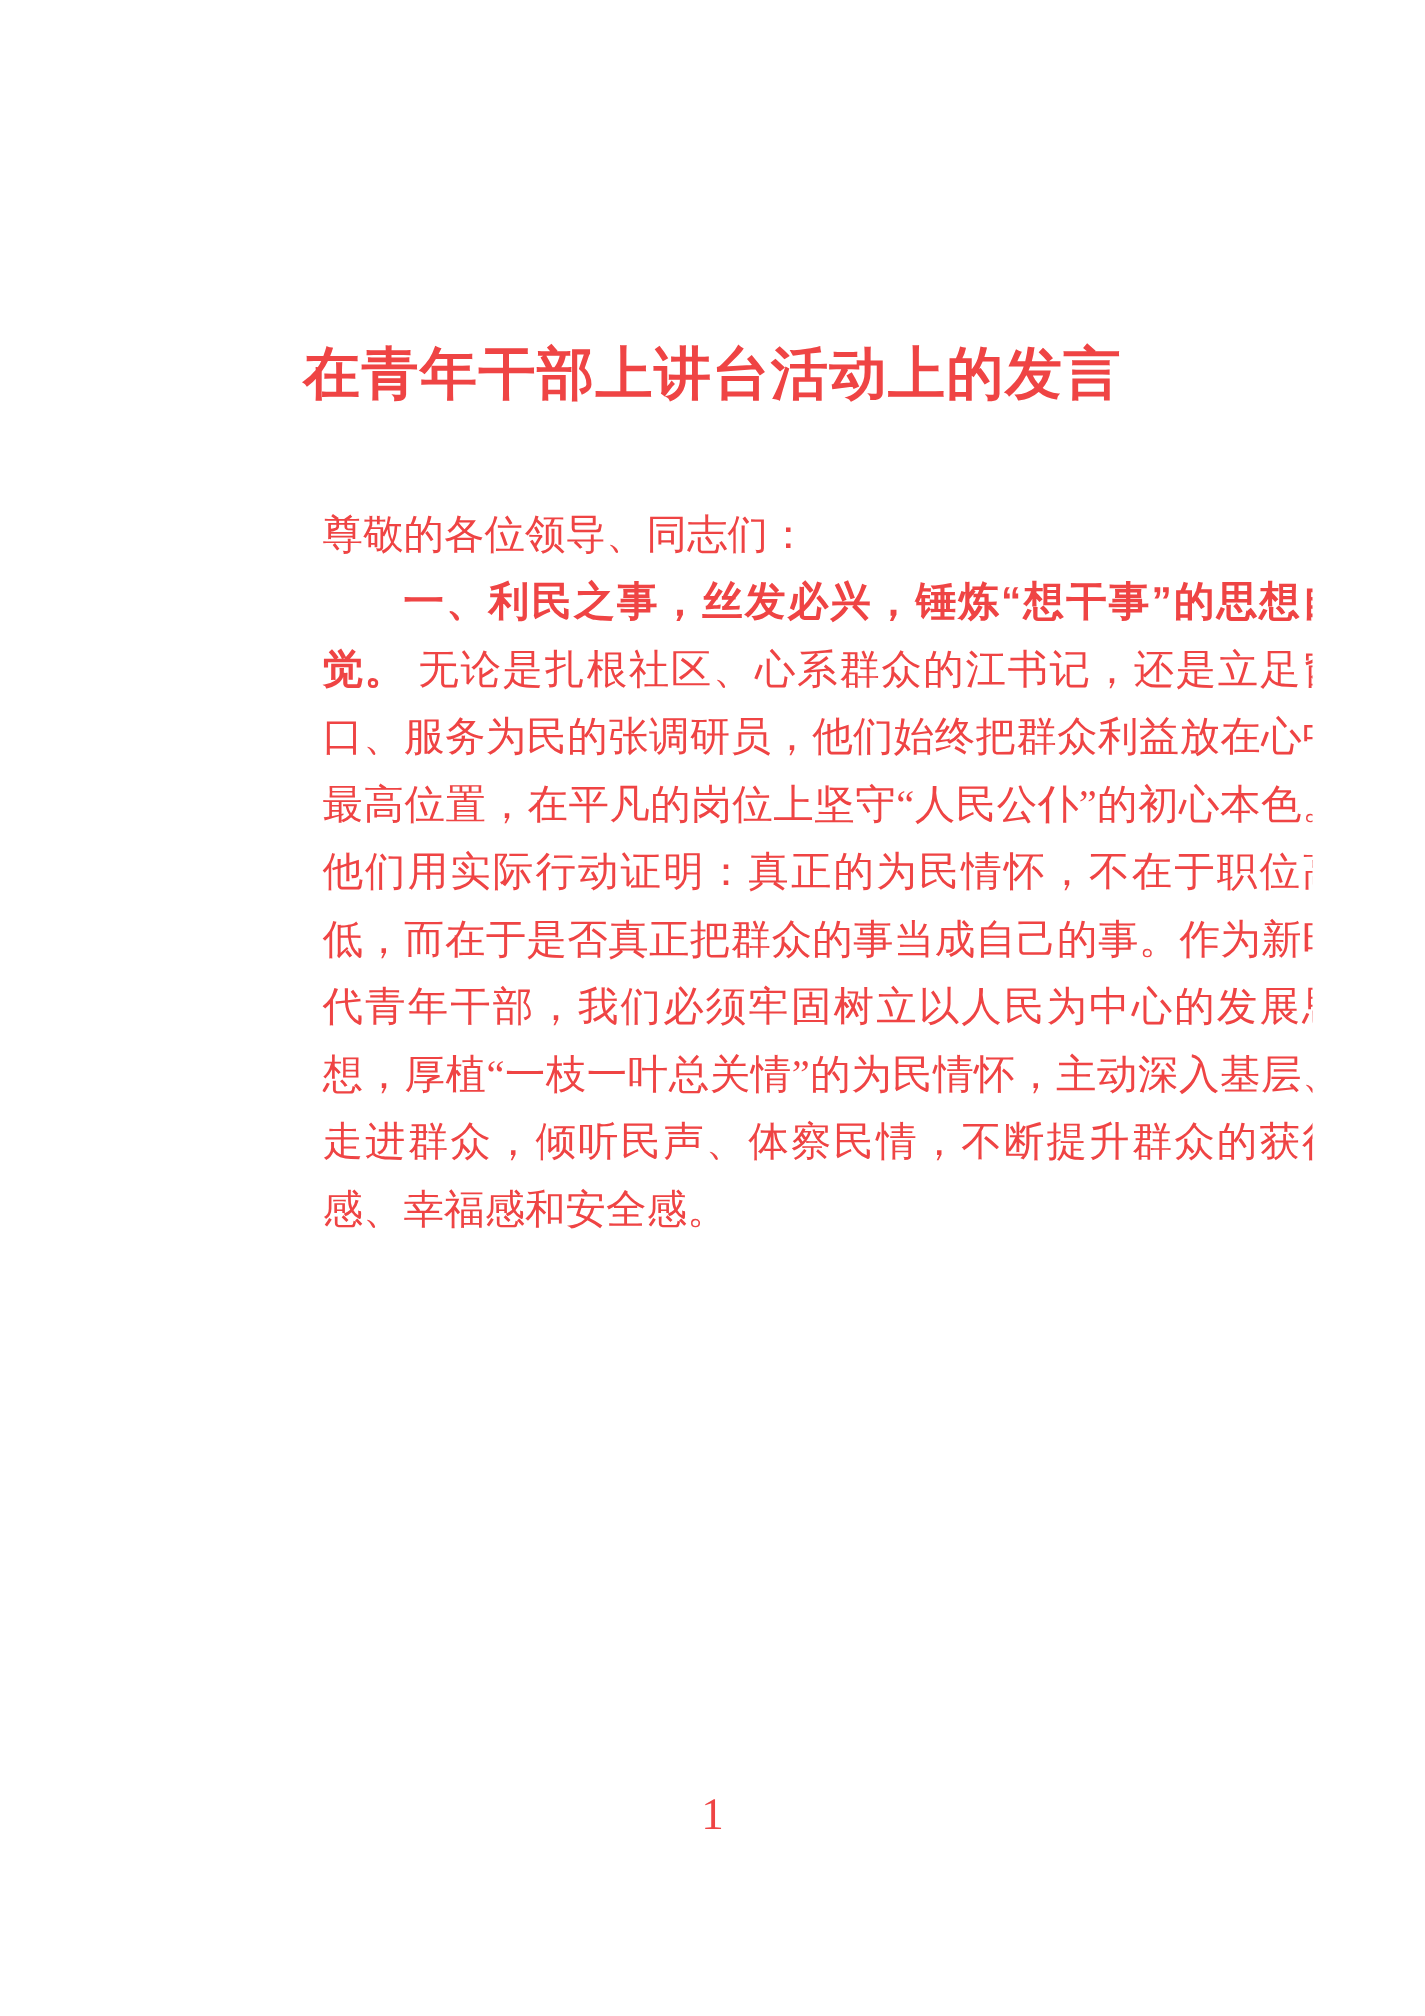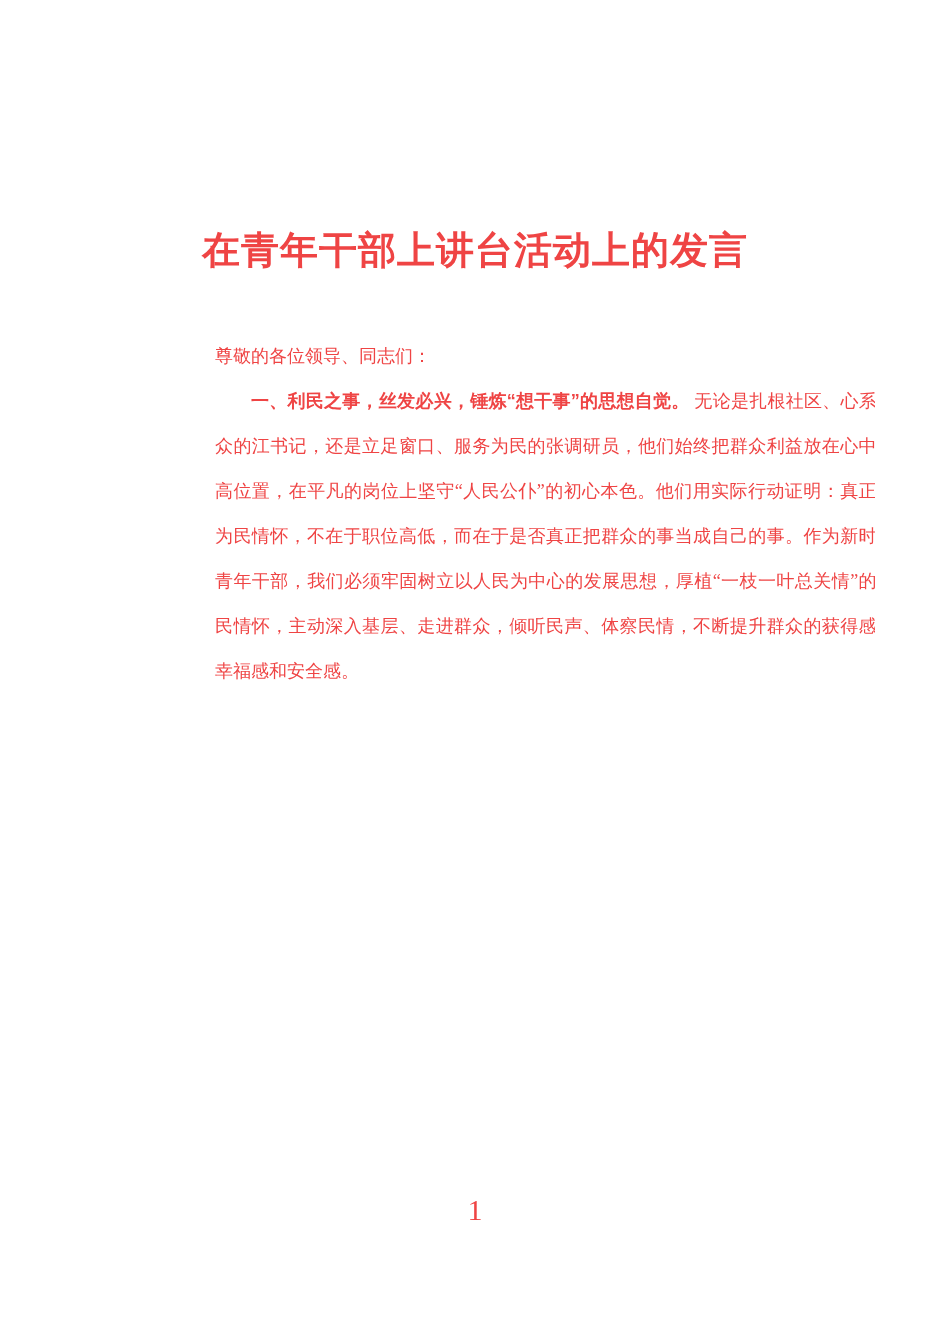--- a/index.html
+++ b/index.html
@@ -28,21 +28,21 @@
     letter-spacing: 1px;
     line-height: 50px;
     font-family: "Liberation Serif", "DejaVu Serif", serif;
   }
   .doc-body {
     position: absolute;
     top: 322px;
     left: 140px;
     width: 680px;
     height: 858px;
-    font-size: 18px;
+    font-size: 27px;
     line-height: 45px;
     text-align: justify;
     letter-spacing: 0px;
     overflow: hidden;
   }
   .doc-body p {
     margin: 0;
     padding: 0;
   }
   .para-indent {

